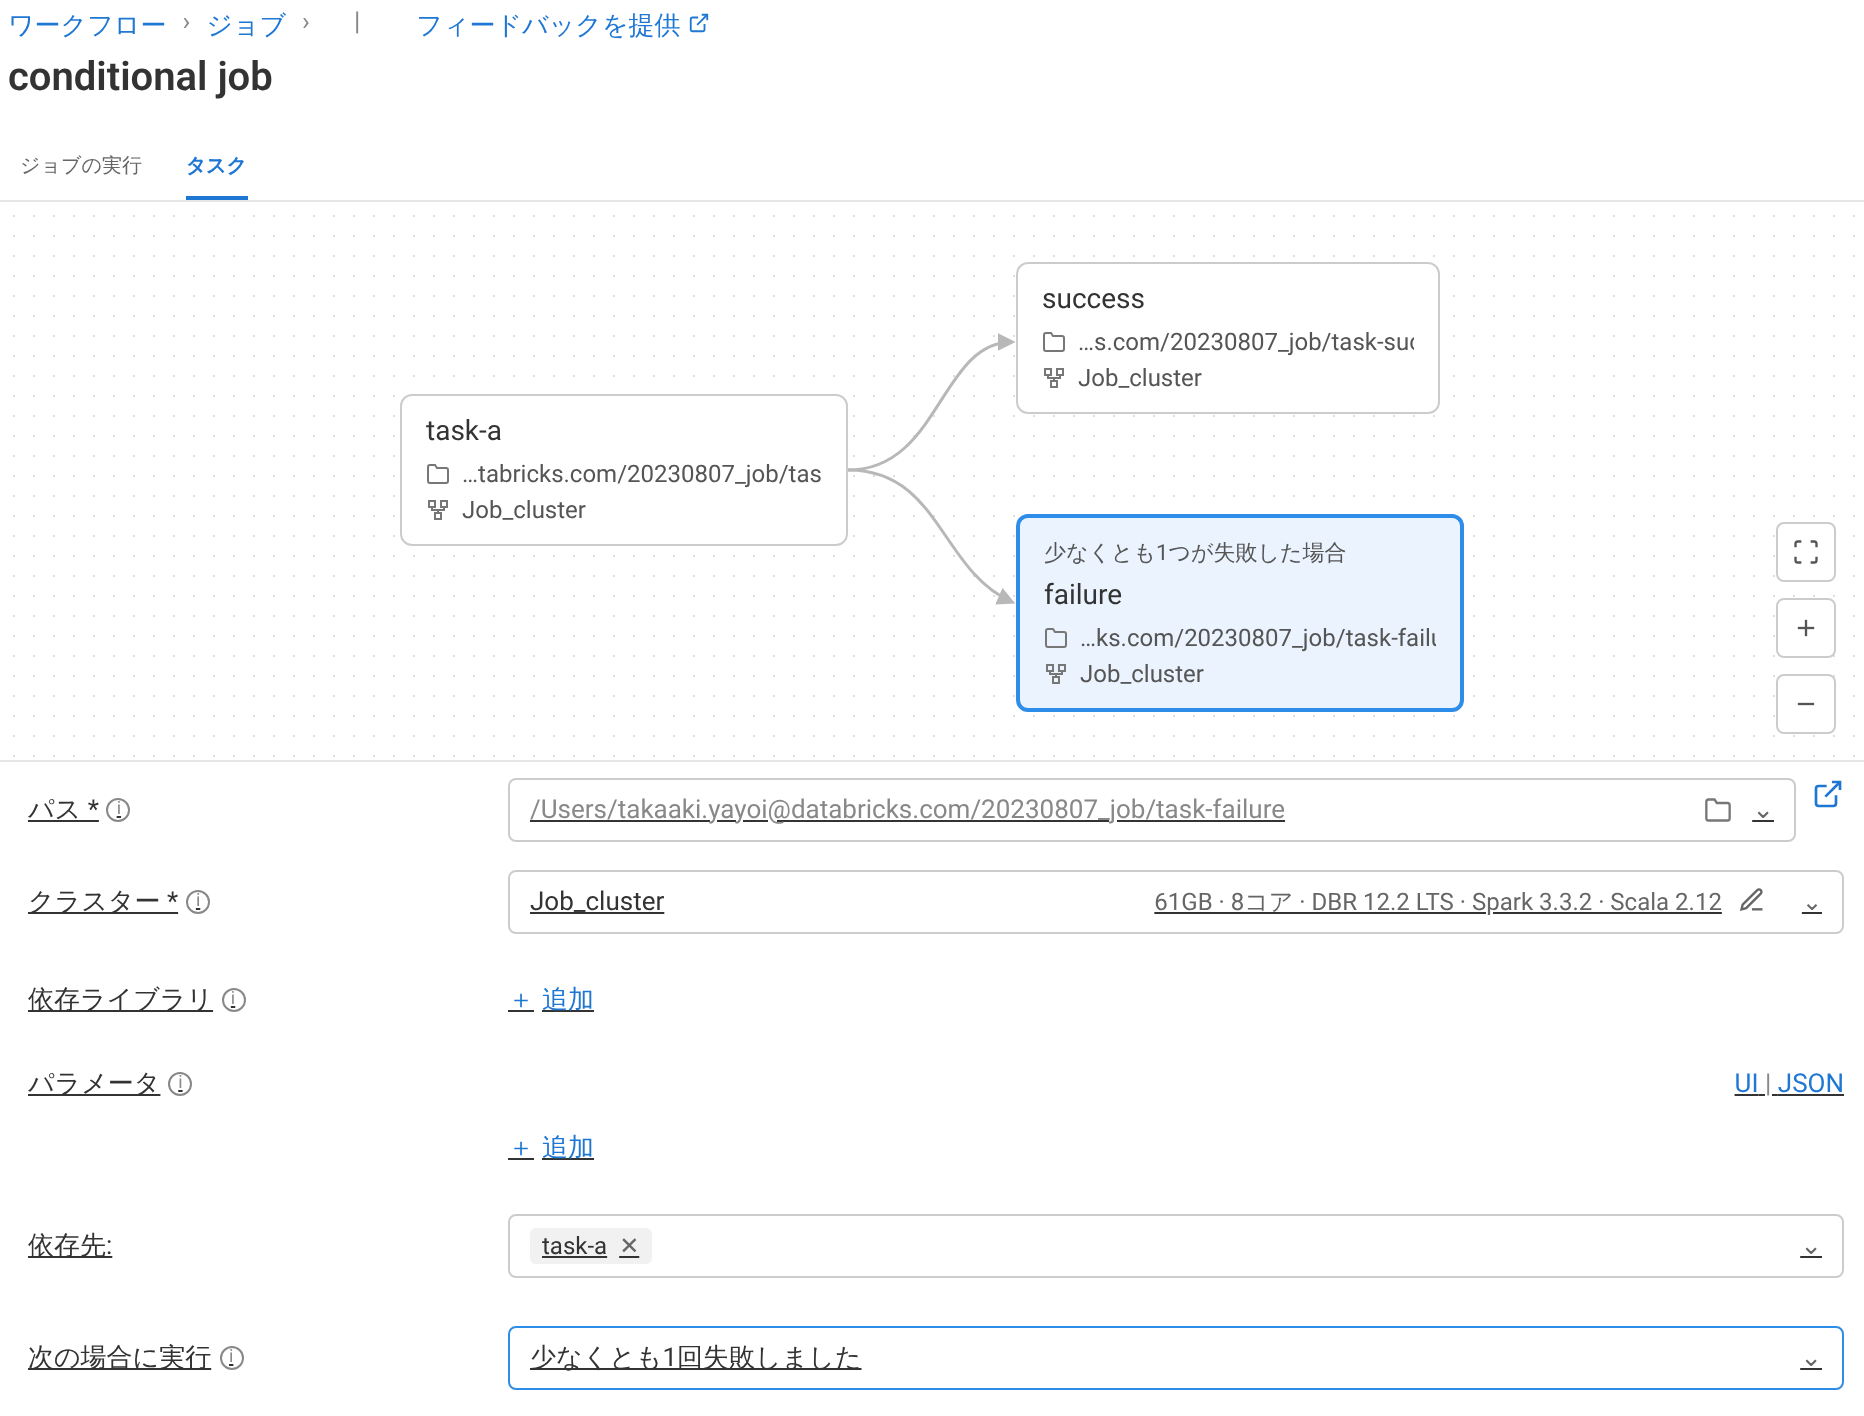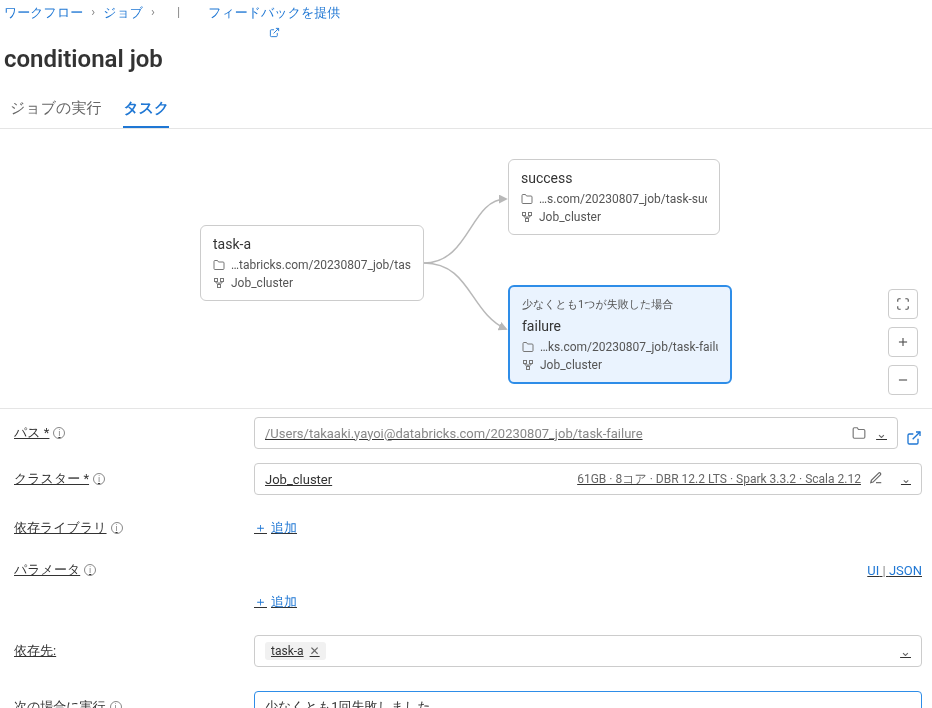--- a/index.html
+++ b/index.html
@@ -14,33 +14,33 @@
   .breadcrumbs {
     display: flex;
     align-items: flex-start;
     gap: 8px;
     padding: 4px 0 2px 4px;
     font-size: 13px;
   }
   .breadcrumbs .sep { color: #888; }
   .breadcrumbs .feedback {
     margin-left: 20px;
-    display: flex; align-items: center; gap: 4px; flex-direction: column;
+    display: flex; align-items: center; gap: 4px;
   }
   .page-title {
-    font-size: 24px;
+    font-size: 20px;
     font-weight: 600;
     padding: 2px 4px 8px 4px;
   }
   .tabs {
     display: flex;
     gap: 22px;
     border-bottom: 1px solid #e5e5e5;
     padding: 18px 10px 0 10px;
-    font-size: 15px;
+    font-size: 10px;
   }
   .tab {
     padding-bottom: 8px;
     color: #666;
     cursor: pointer;
   }
   .tab.active {
     color: #1F77D4;
     font-weight: 600;
     border-bottom: 2.5px solid #1F77D4;
@@ -82,21 +82,21 @@
   .row.tight { padding-bottom: 8px; }
   .label {
     width: 230px; font-size: 13px; color: #333;
     display: flex; align-items: center; gap: 4px;
   }
   .info-icon {
     width: 12px; height: 12px; border:1px solid #888; border-radius:50%;
     display:inline-flex; align-items:center; justify-content:center;
     font-size:9px; color:#888; line-height:1;
   }
-  .field { flex:1; display:flex; align-items:flex-end; gap:8px; }
+  .field { flex:1; display:flex; align-items:flex-start; gap:8px; }
   .input-like {
     flex:1; border:1px solid #ccc; border-radius:4px;
     display:flex; align-items:center; justify-content:space-between;
     padding: 6px 10px; min-height: 32px; background:#fff;
   }
   .input-like.blue { border:1.5px solid #2E8DE8; }
   .chevron { color:#666; }
   .cluster-details { color:#666; font-size:12px; display:flex; align-items:center; gap:8px; }
   .add-link {
     display:flex; align-items:center; gap:4px; color:#1F77D4; cursor:pointer;

